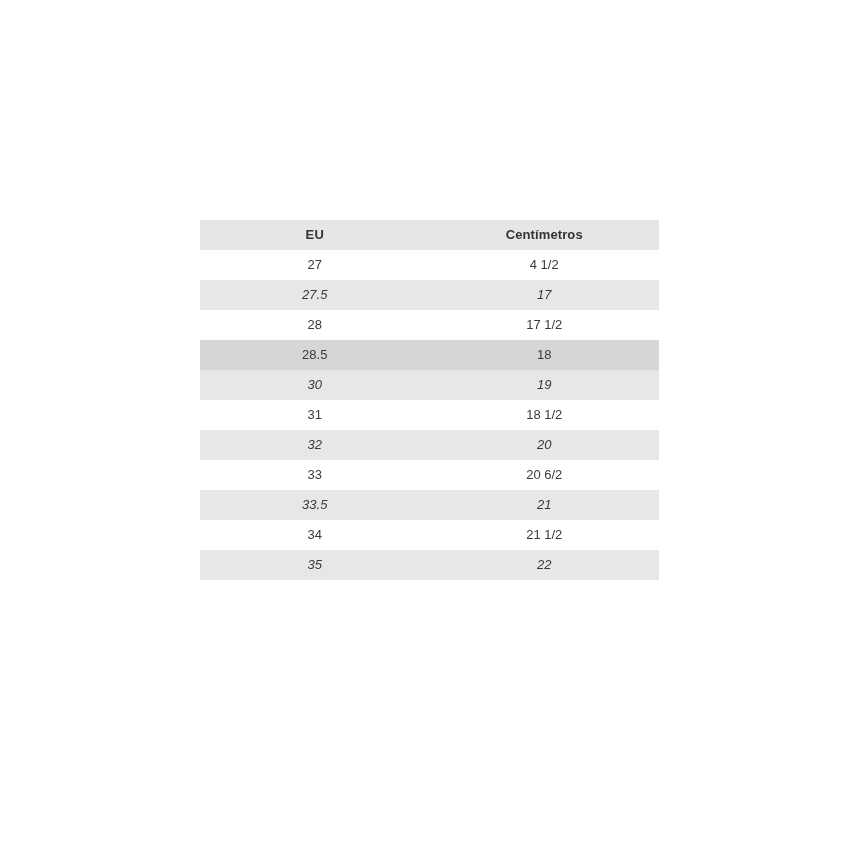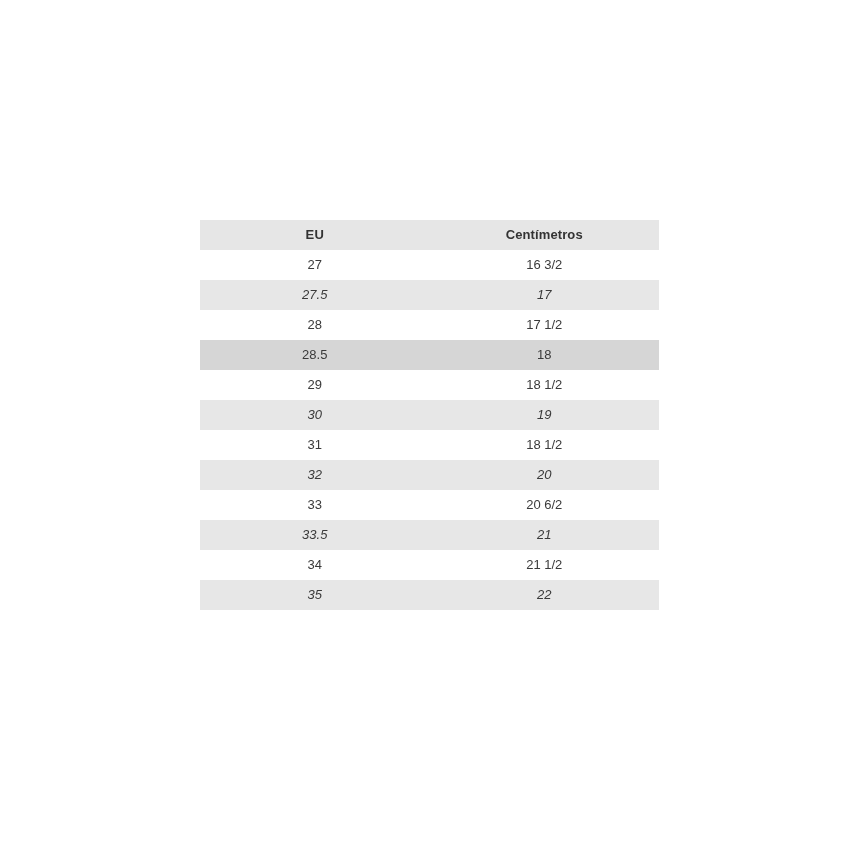--- a/index.html
+++ b/index.html
@@ -85,37 +85,33 @@
       <tr>
         <th>EU</th>
         <th>Centímetros</th>
       </tr>
     </thead>
 
     <tbody id="size-chart-body">
 
     <tr class="row-odd">
           <td>27</td>
-          <td>16 3/2</td>
+          <td>4 1/2</td>
         </tr>
         <tr class="row-even">
           <td>27.5</td>
           <td>17</td>
         </tr>
         <tr class="row-odd">
           <td>28</td>
           <td>17 1/2</td>
         </tr>
         <tr class="row-highlight">
           <td>28.5</td>
           <td>18</td>
-        </tr>
-        <tr class="row-odd">
-          <td>29</td>
-          <td>18 1/2</td>
         </tr>
         <tr class="row-even">
           <td>30</td>
           <td>19</td>
         </tr>
         <tr class="row-odd">
           <td>31</td>
           <td>18 1/2</td>
         </tr>
         <tr class="row-even">

